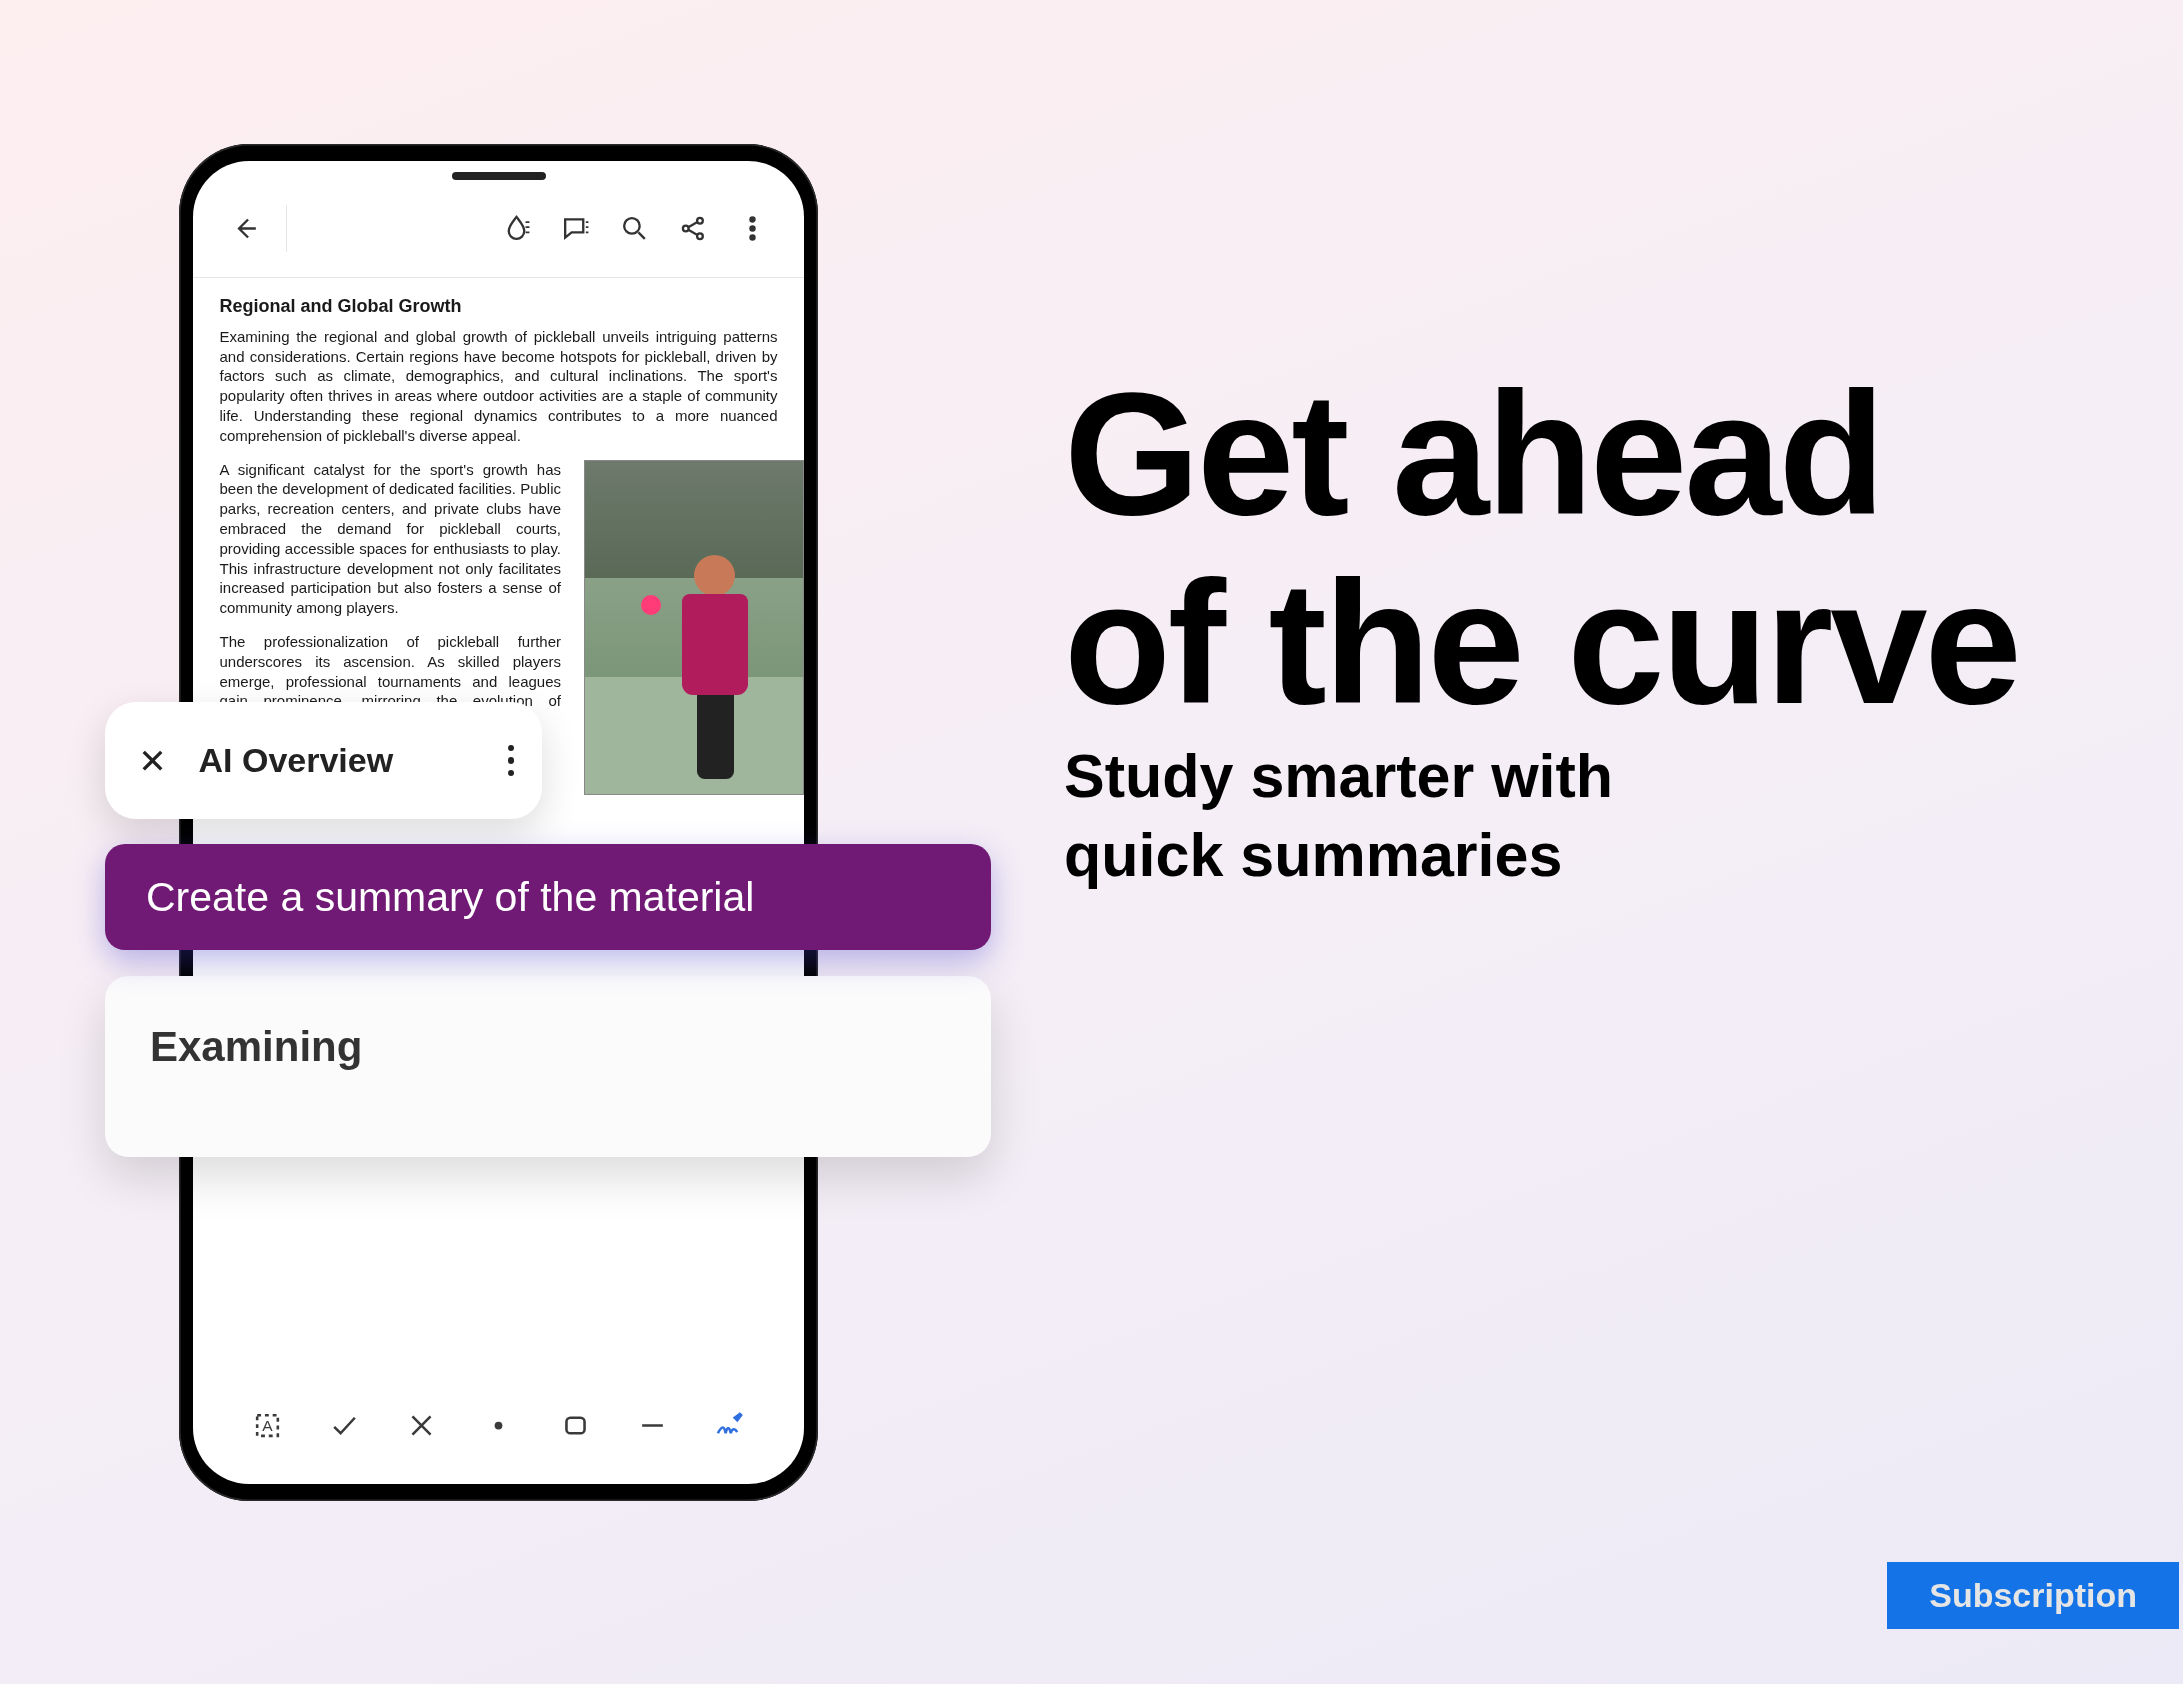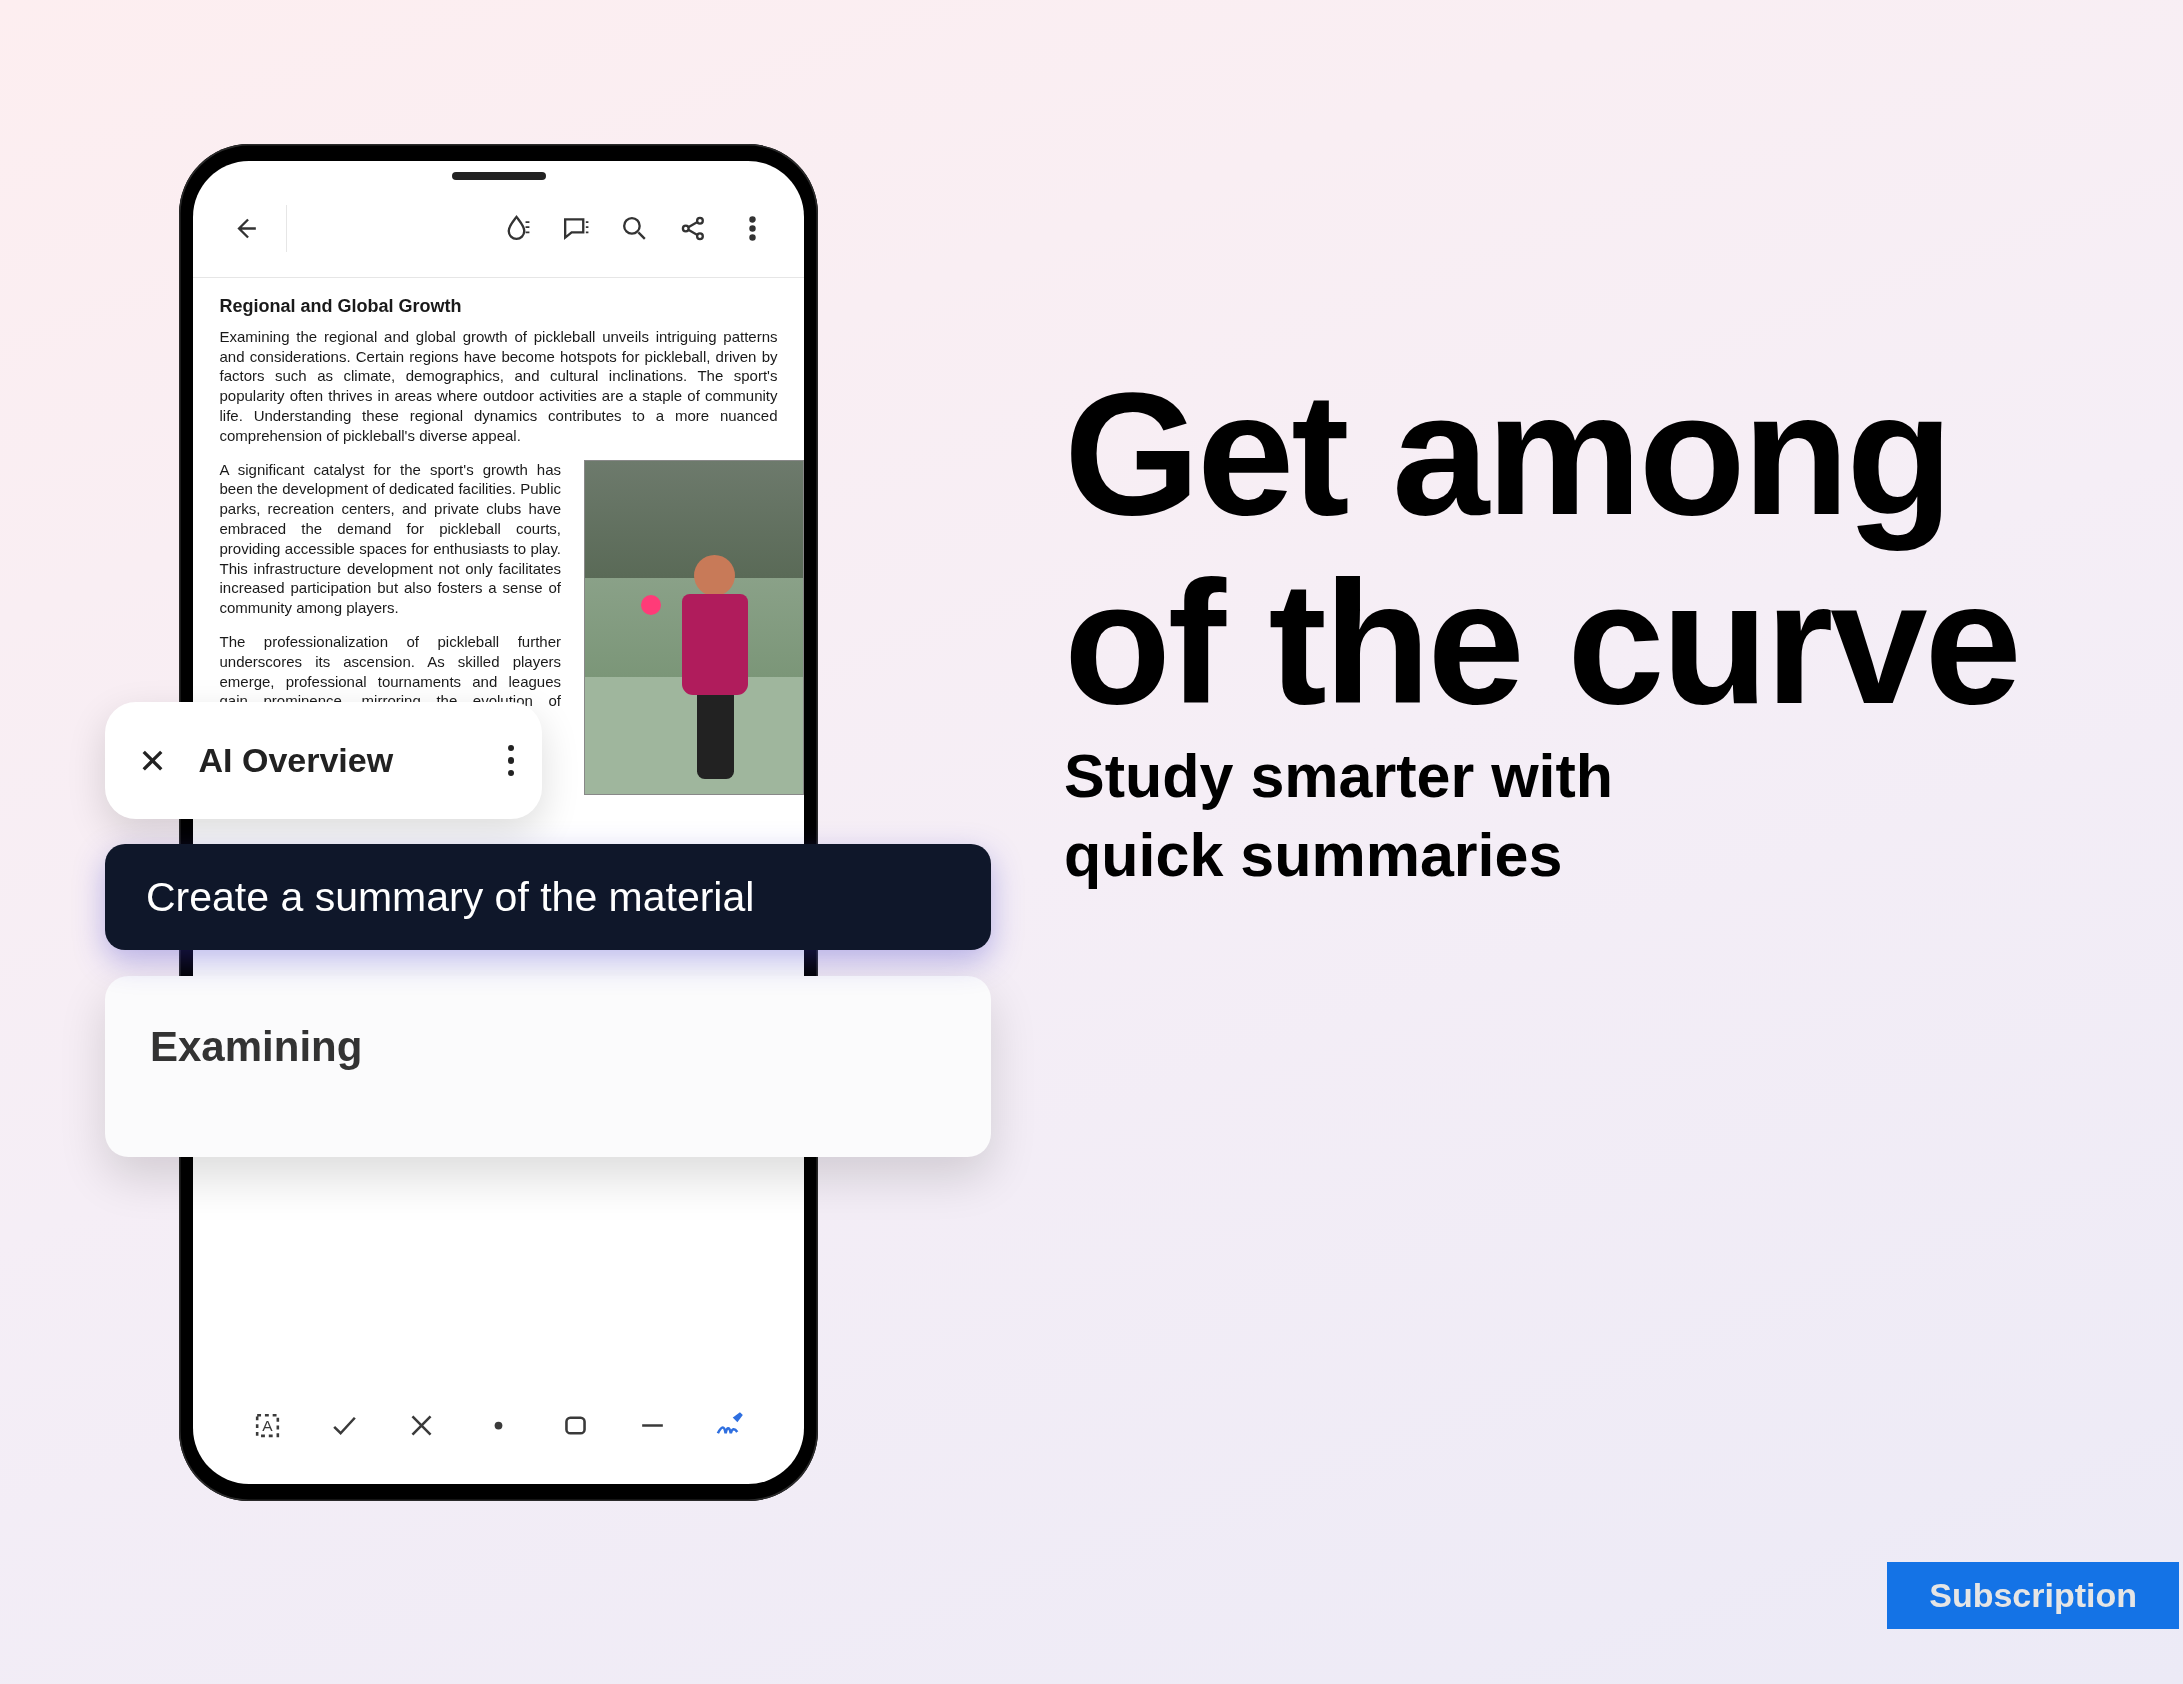--- a/index.html
+++ b/index.html
@@ -218,21 +218,21 @@
     width:6.2px;height:6.2px;background:#222;border-radius:50%;
   }
 
   
   .prompt-bar {
     position: absolute;
     left: 105px;
     top: 844px;
     width: 886px;
     height: 106px;
-    background: #0f172a;
+    background: #701a75;
     color: #fff;
     border-radius: 20px;
     display: flex;
     align-items: center;
     padding: 8px 41px;
     font-size: 41px;
     font-weight: 500;
     z-index: 6;
     box-shadow: 0 11px 31px rgba(67,60,200,0.35);
   }
@@ -259,21 +259,21 @@
     font-size: 39px;
     line-height: 1.44;
     color: #454545;
   }
 </style>
 </head>
 <body>
 
 <div class="marketing">
   <h1>
-    <span>Get among</span><br>
+    <span>Get ahead</span><br>
     <span>of the curve</span>
   </h1>
   <p>
     <span>Study smarter with</span><br>
     <span>quick summaries</span>
   </p>
 </div>
 
 <div class="sub-badge">Subscription</div>
 

